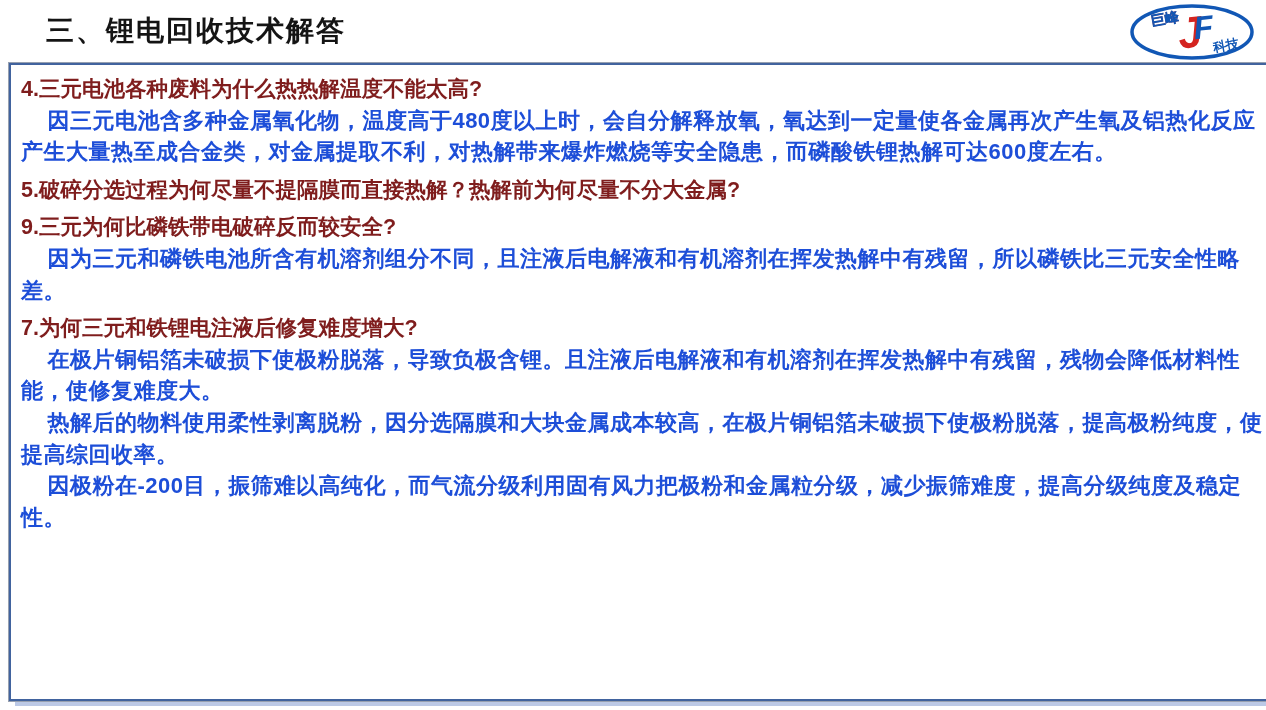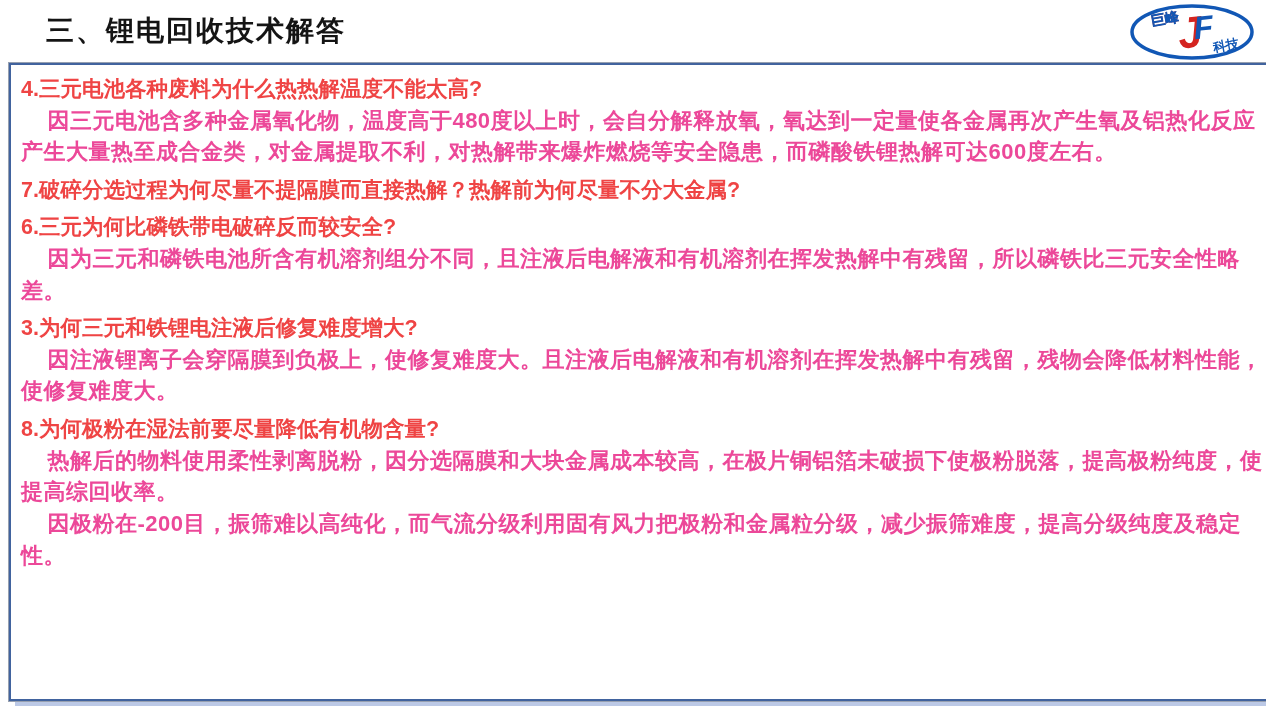--- a/index.html
+++ b/index.html
@@ -46,28 +46,28 @@
     box-shadow: 0 0 0 1px #97a0b0, 5px 6px 0 -1px #bcc9e6;
     padding: 2px 12px 4px 10px;
     box-sizing: content-box;
   }
   .qa-block { margin: 0; }
   .question {
     margin: 7px 0 0 0;
     font-size: 21.5px;
     line-height: 1.42;
     font-weight: 700;
-    color: #ef4444;
+    color: #7f1d1d;
   }
   .answer {
     margin: 0;
     font-size: 22px;
     line-height: 1.44;
     font-weight: 700;
-    color: #ec4899;
+    color: #1d4ed8;
     text-indent: 1.2em;
     letter-spacing: 0.5px;
   }
 </style>
 </head>
 <body>
 
 <div class="slide">
 
   <div class="slide-title">三、锂电回收技术解答</div>
@@ -83,35 +83,34 @@
   </div>
 
   <div class="content-box">
 
     <div class="qa-block">
       <p class="question">4.三元电池各种废料为什么热热解温度不能太高?</p>
       <p class="answer">因三元电池含多种金属氧化物，温度高于480度以上时，会自分解释放氧，氧达到一定量使各金属再次产生氧及铝热化反应产生大量热至成合金类，对金属提取不利，对热解带来爆炸燃烧等安全隐患，而磷酸铁锂热解可达600度左右。</p>
     </div>
 
     <div class="qa-block">
-      <p class="question">7.破碎分选过程为何尽量不提隔膜而直接热解？热解前为何尽量不分大金属?</p>
+      <p class="question">5.破碎分选过程为何尽量不提隔膜而直接热解？热解前为何尽量不分大金属?</p>
     </div>
 
     <div class="qa-block">
-      <p class="question">6.三元为何比磷铁带电破碎反而较安全?</p>
+      <p class="question">9.三元为何比磷铁带电破碎反而较安全?</p>
       <p class="answer">因为三元和磷铁电池所含有机溶剂组分不同，且注液后电解液和有机溶剂在挥发热解中有残留，所以磷铁比三元安全性略差。</p>
     </div>
 
     <div class="qa-block">
-      <p class="question">3.为何三元和铁锂电注液后修复难度增大?</p>
-      <p class="answer">因注液锂离子会穿隔膜到负极上，使修复难度大。且注液后电解液和有机溶剂在挥发热解中有残留，残物会降低材料性能，使修复难度大。</p>
+      <p class="question">7.为何三元和铁锂电注液后修复难度增大?</p>
+      <p class="answer">在极片铜铝箔未破损下使极粉脱落，导致负极含锂。且注液后电解液和有机溶剂在挥发热解中有残留，残物会降低材料性能，使修复难度大。</p>
     </div>
 
     <div class="qa-block">
-      <p class="question">8.为何极粉在湿法前要尽量降低有机物含量?</p>
     </div>
 
     <div class="qa-block">
       <p class="answer">热解后的物料使用柔性剥离脱粉，因分选隔膜和大块金属成本较高，在极片铜铝箔未破损下使极粉脱落，提高极粉纯度，使提高综回收率。</p>
     </div>
 
     <div class="qa-block">
       <p class="answer">因极粉在-200目，振筛难以高纯化，而气流分级利用固有风力把极粉和金属粒分级，减少振筛难度，提高分级纯度及稳定性。</p>
     </div>
 

